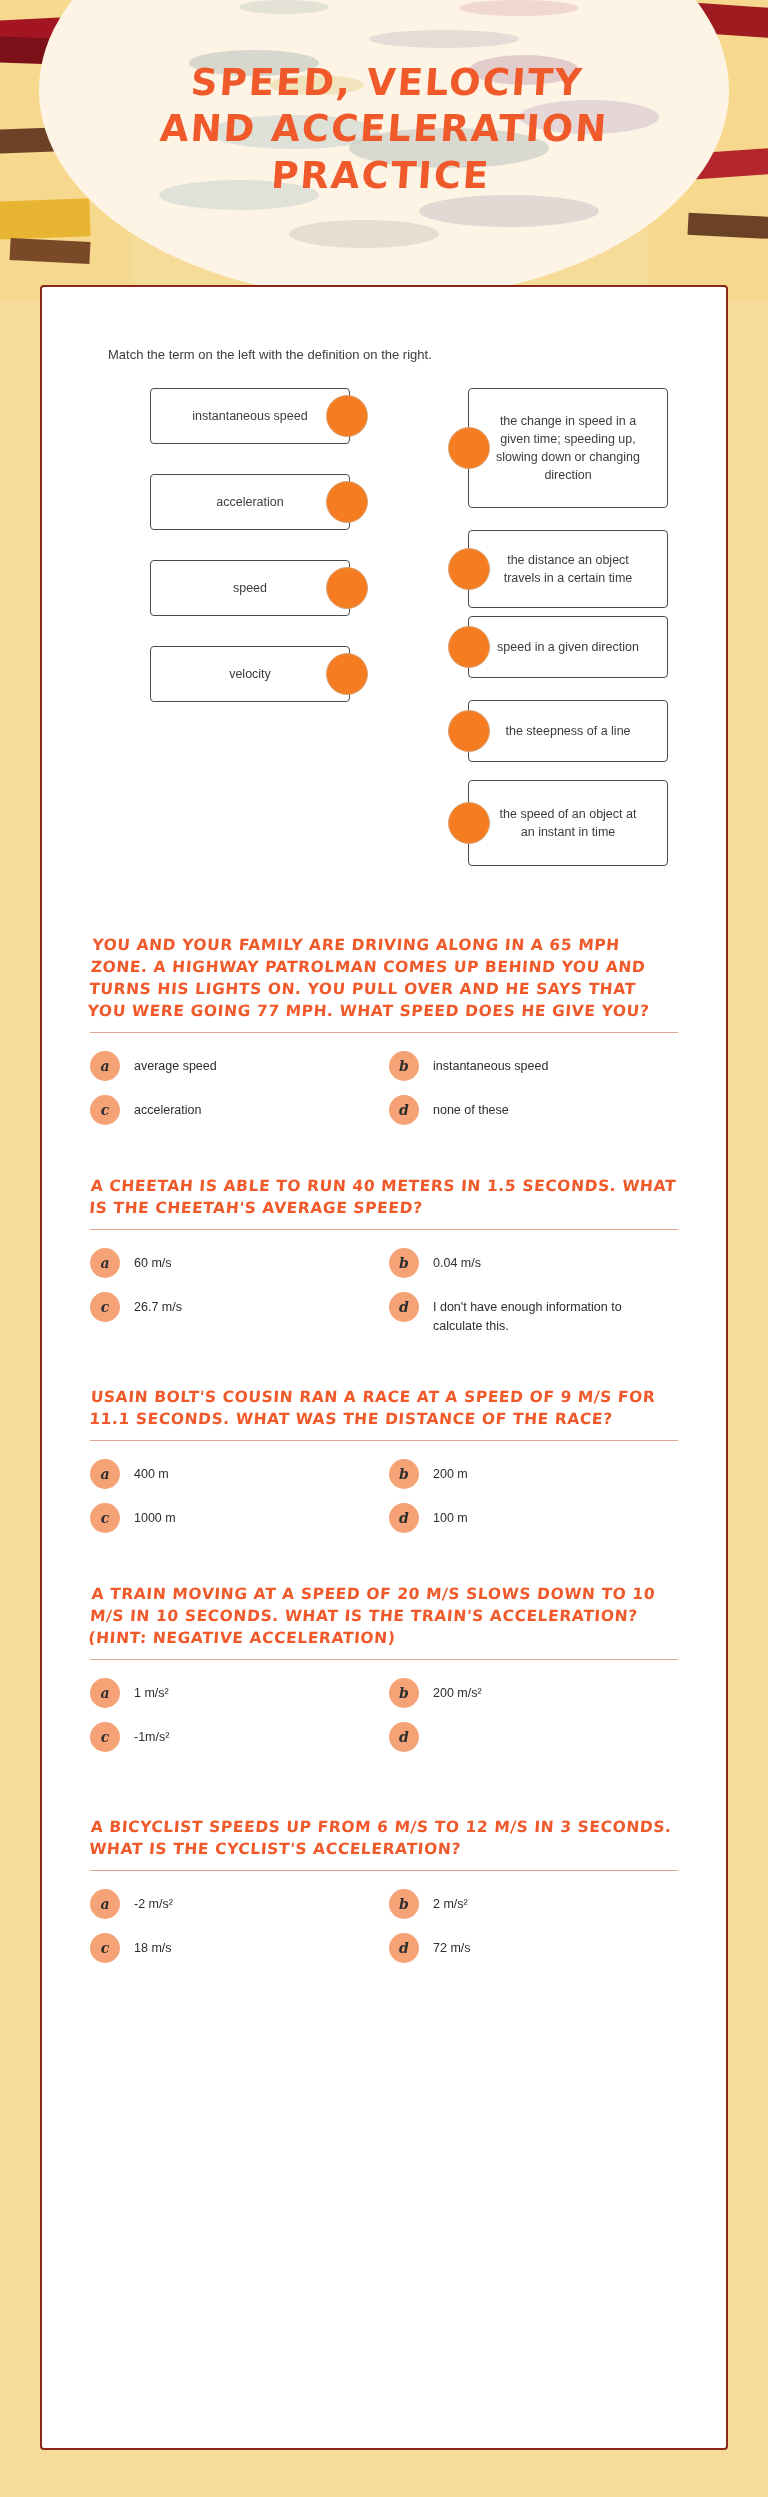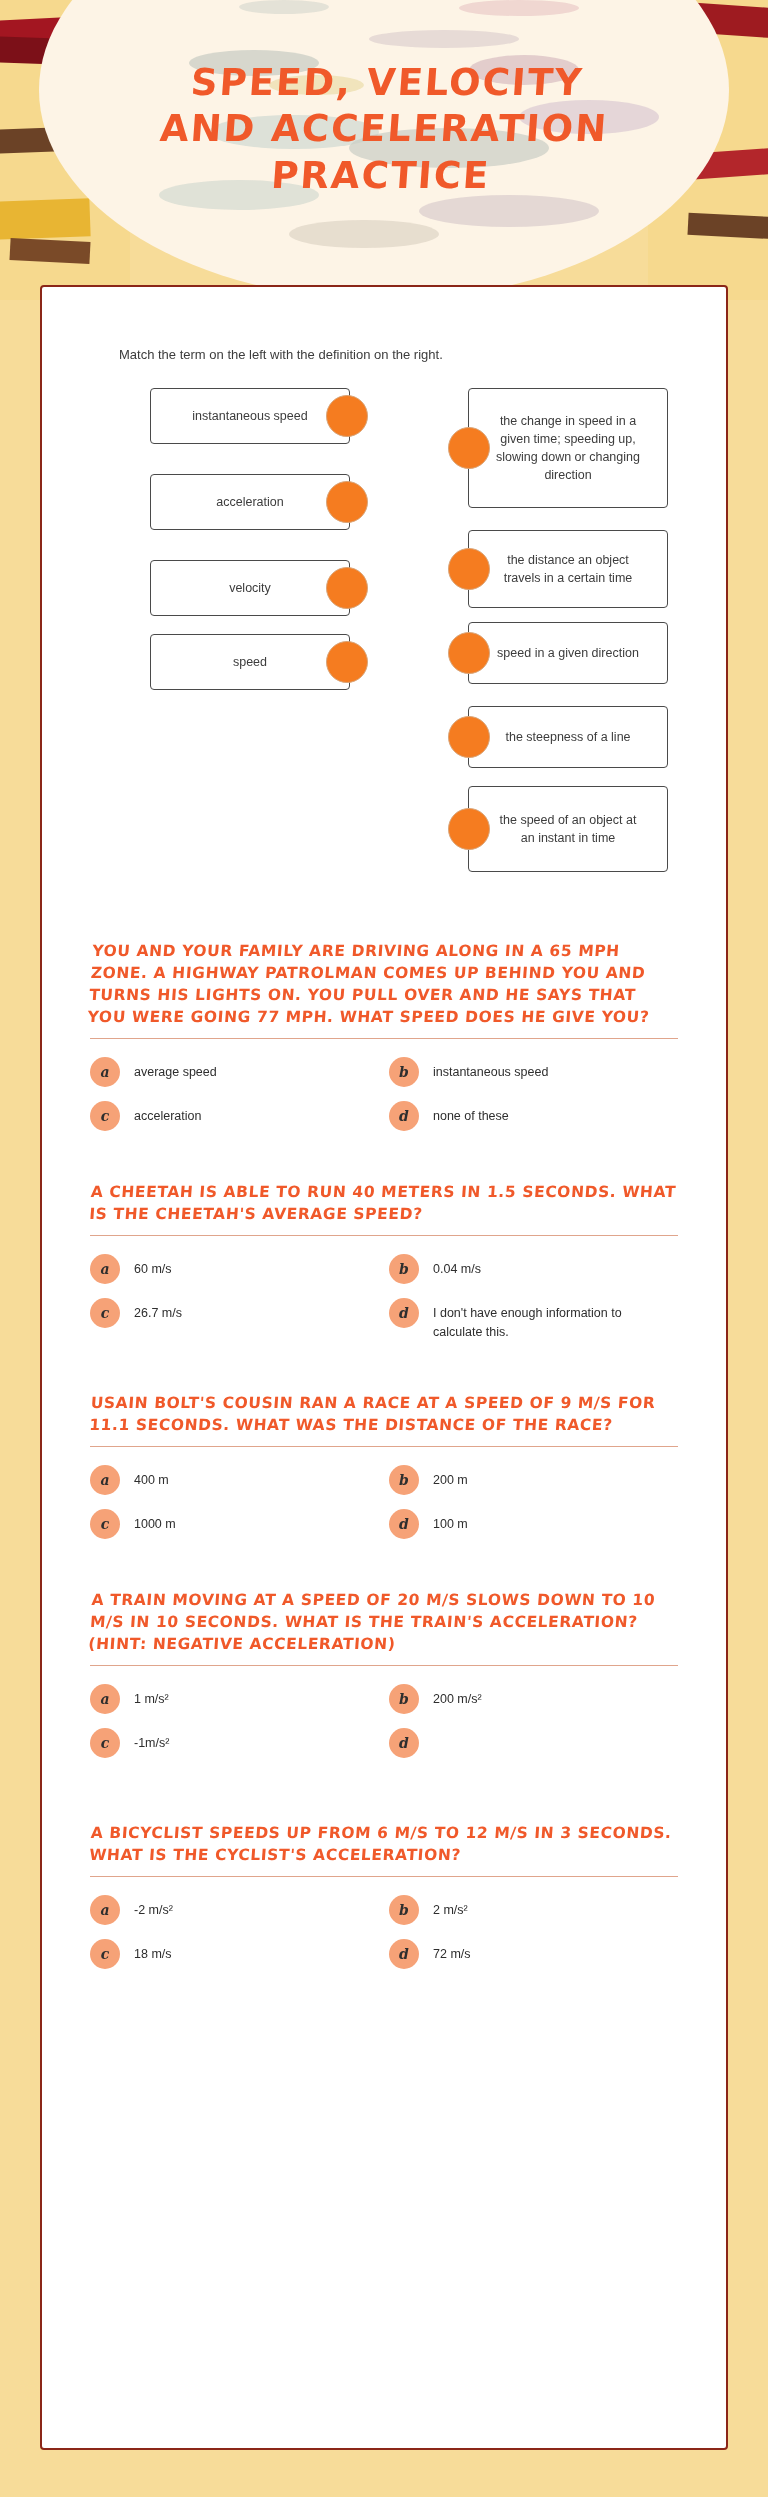--- a/index.html
+++ b/index.html
@@ -93,21 +93,21 @@
     border: 2px solid #8b2618;
     border-radius: 4px;
     padding: 60px 48px 40px 48px;
   }
 
   
   #match-instruction {
     font-size: 13px;
     color: #3c3c3c;
     margin-bottom: 26px;
-    margin-left: 29px;
+    margin-left: 18px;
   }
 
   #match-area {
     position: relative;
     display: flex;
     justify-content: space-between;
     padding: 0 10px 0 60px;
   }
 
   .match-col { width: 200px; }
@@ -259,45 +259,45 @@
         <span class="match-dot on-right"></span>
       </div>
 
       <div class="match-item" style="margin-bottom:30px;">
         <div class="match-box">
           <span>acceleration</span>
         </div>
         <span class="match-dot on-right"></span>
       </div>
 
+      <div class="match-item" style="margin-bottom:30px;">
+        <div class="match-box">
+          <span>speed</span>
+        </div>
+        <span class="match-dot on-right"></span>
+      </div>
+
       <div class="match-item">
         <div class="match-box">
           <span>velocity</span>
         </div>
         <span class="match-dot on-right"></span>
       </div>
-
-      <div class="match-item" style="margin-bottom:30px;">
-        <div class="match-box">
-          <span>speed</span>
-        </div>
-        <span class="match-dot on-right"></span>
-      </div>
     </div>
 
     <div class="match-col right">
 
       <div class="match-item" style="margin-bottom:22px;">
         <div class="match-box" style="min-height:120px;">
           <span>the change in speed in a given time; speeding up, slowing down or changing direction</span>
         </div>
         <span class="match-dot on-left"></span>
       </div>
 
-      <div class="match-item" style="margin-bottom:14px;">
+      <div class="match-item" style="margin-bottom:8px;">
         <div class="match-box" style="min-height:78px;">
           <span>the distance an object travels in a certain time</span>
         </div>
         <span class="match-dot on-left"></span>
       </div>
 
       <div class="match-item" style="margin-bottom:22px;">
         <div class="match-box" style="min-height:62px;margin-top:7px;">
           <span>speed in a given direction</span>
         </div>

